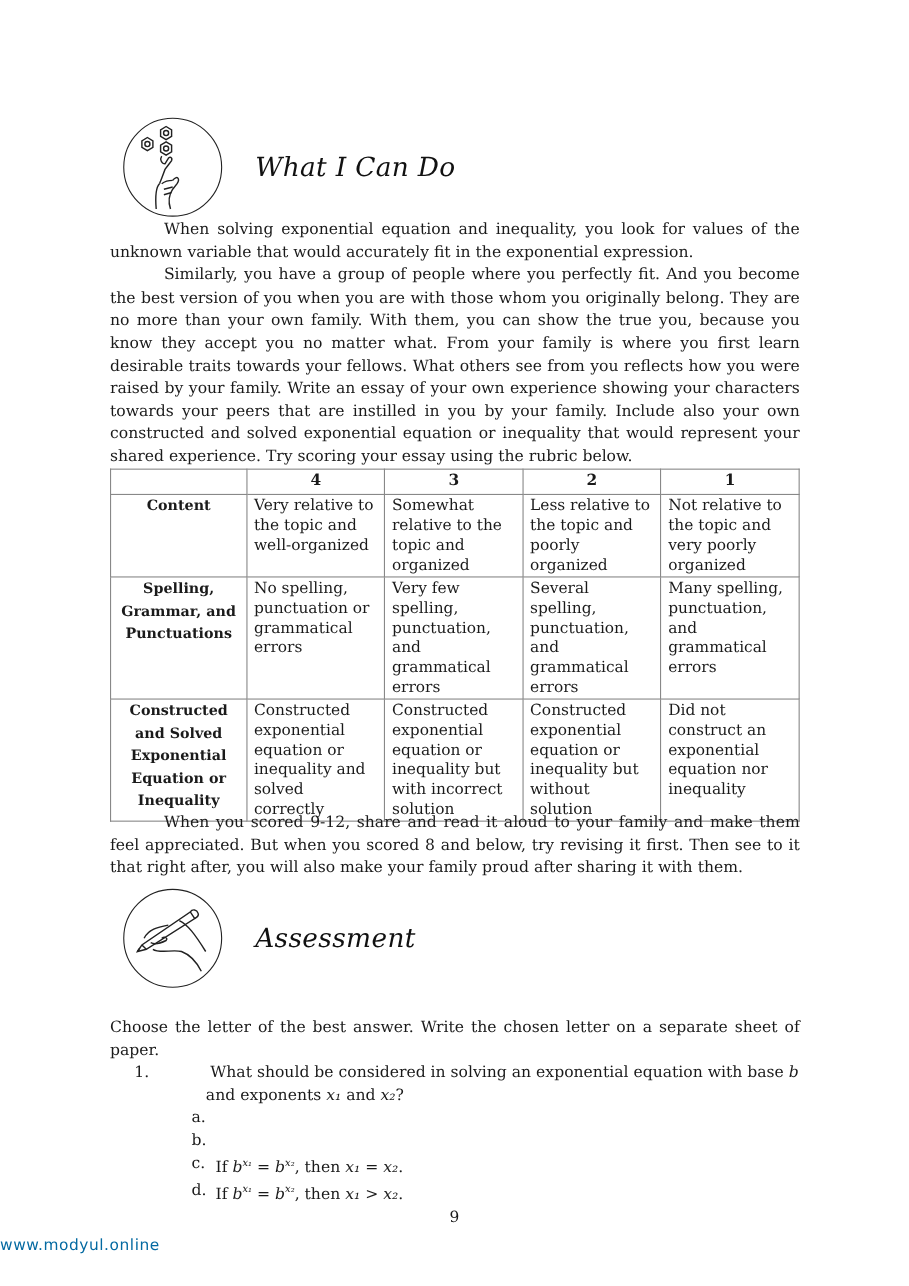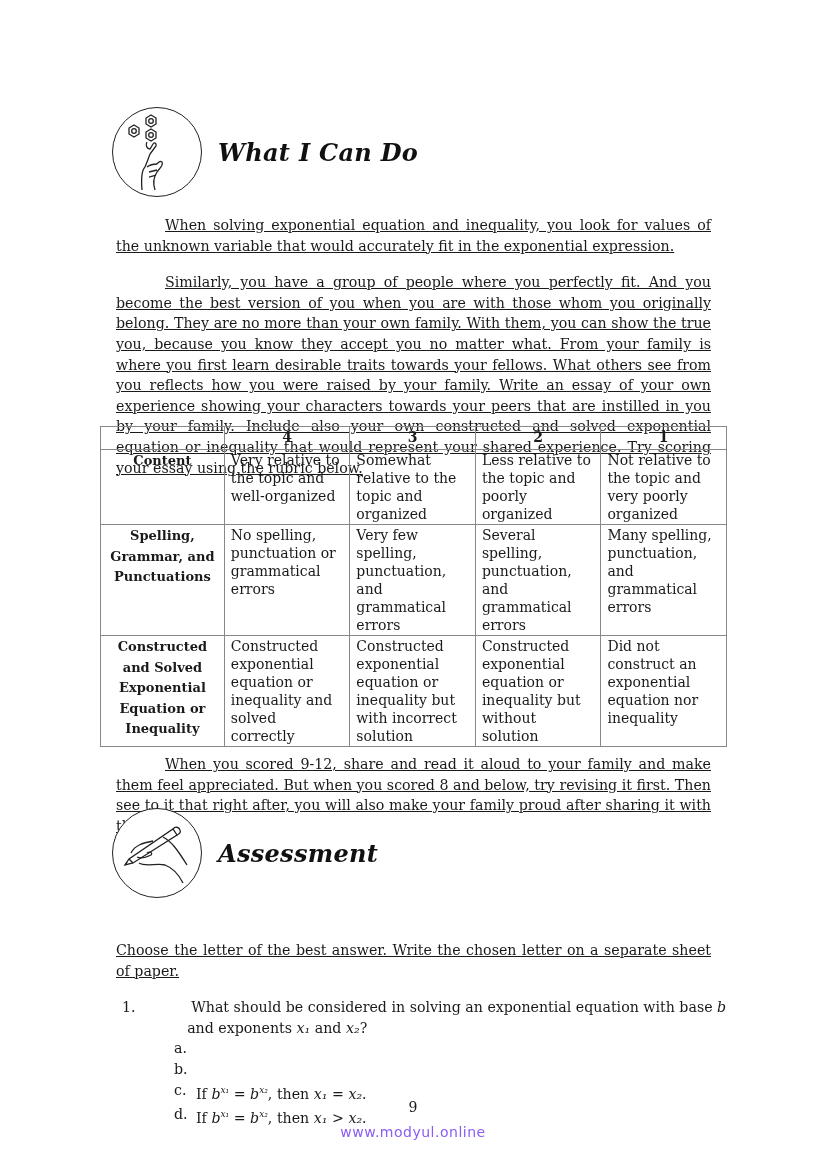--- a/index.html
+++ b/index.html
@@ -8,27 +8,26 @@
     font-family: "DejaVu Serif", "Liberation Serif", serif;
     color: #1a1a1a;
   }
   .section-head { position: absolute; left: 112px; display: flex; align-items: center; }
   .icon-circle {
     width: 88px; height: 88px; border: 1.5px solid #222; border-radius: 50%;
     display: flex; align-items: center; justify-content: center; background: #fff;
   }
   .icon-circle svg { width: 80px; height: 80px; }
   .section-title {
-    font-family: "DejaVu Serif", serif; font-weight: bold; font-style: italic;
-    font-size: 24px; margin-left: 16px; color: #111; letter-spacing: 0.3px;
+    font-family: "DejaVu Serif", serif; font-weight: normal; font-style: italic;
+    font-size: 24px; margin-left: 30px; color: #111; letter-spacing: 0.3px;
   }
   p.para {
-    margin: 16px; font-size: 14.2px; line-height: 20.6px; text-align: justify;
+    margin: 0; font-size: 14.2px; line-height: 20.6px; text-align: justify;
     text-indent: 49px;
-    text-decoration: underline;
   }
   p.noindent { text-indent: 0; }
   .body-block { position: absolute; left: 100px; width: 627px; }
   table.rubric {
     position: absolute; left: 100px; top: 426px; width: 627px;
     border-collapse: collapse; font-size: 14px; line-height: 18px;
   }
   table.rubric td, table.rubric th {
     border: 1.5px solid #888; vertical-align: top; padding: 0 5px; text-align: left;
   }
@@ -43,22 +42,22 @@
   table.rubric td.desc { width: 114px; padding: 1px 6px; }
   .qlist { position: absolute; left: 100px; width: 627px; font-size: 14.2px; line-height: 20.6px; }
   .q { margin-left: 22px; display: flex; }
   .q .num { width: 27px; }
   .q .qtext { width: 575px; margin-left: 44px; }
   .opt { margin-left: 74px; display: flex; }
   .opt .lt { width: 22px; }
   .math { font-family: "DejaVu Serif", serif; font-style: italic; }
   sup, sub { font-size: 9px; }
   .page-num { position: absolute; left: 0; width: 826px; top: 1099px; text-align: center; font-size: 14px; }
-  .watermark { position: absolute; left: 0; width: 826px; top: 1124px; text-align: center;
-    font-family: "DejaVu Sans", sans-serif; font-size: 14px; color: #8b5cf6; letter-spacing: 0.5px; }
+  .watermark { position: absolute; left: 0; width: 826px; top: 1124px; text-align: left;
+    font-family: "DejaVu Sans", sans-serif; font-size: 14px; color: #0369a1; letter-spacing: 0.5px; }
 </style>
 </head>
 <body>
 
 <div class="section-head" style="top:107px;">
   <div class="icon-circle">
     <svg viewBox="0 0 80 80" fill="none" stroke="#222" stroke-width="1.3">
       <polygon points="34,3 39,6 39,12 34,15 29,12 29,6"></polygon>
         <circle cx="34" cy="9" r="2.3"></circle>
       <polygon points="17,13 22,16 22,22 17,25 12,22 12,16"></polygon>

